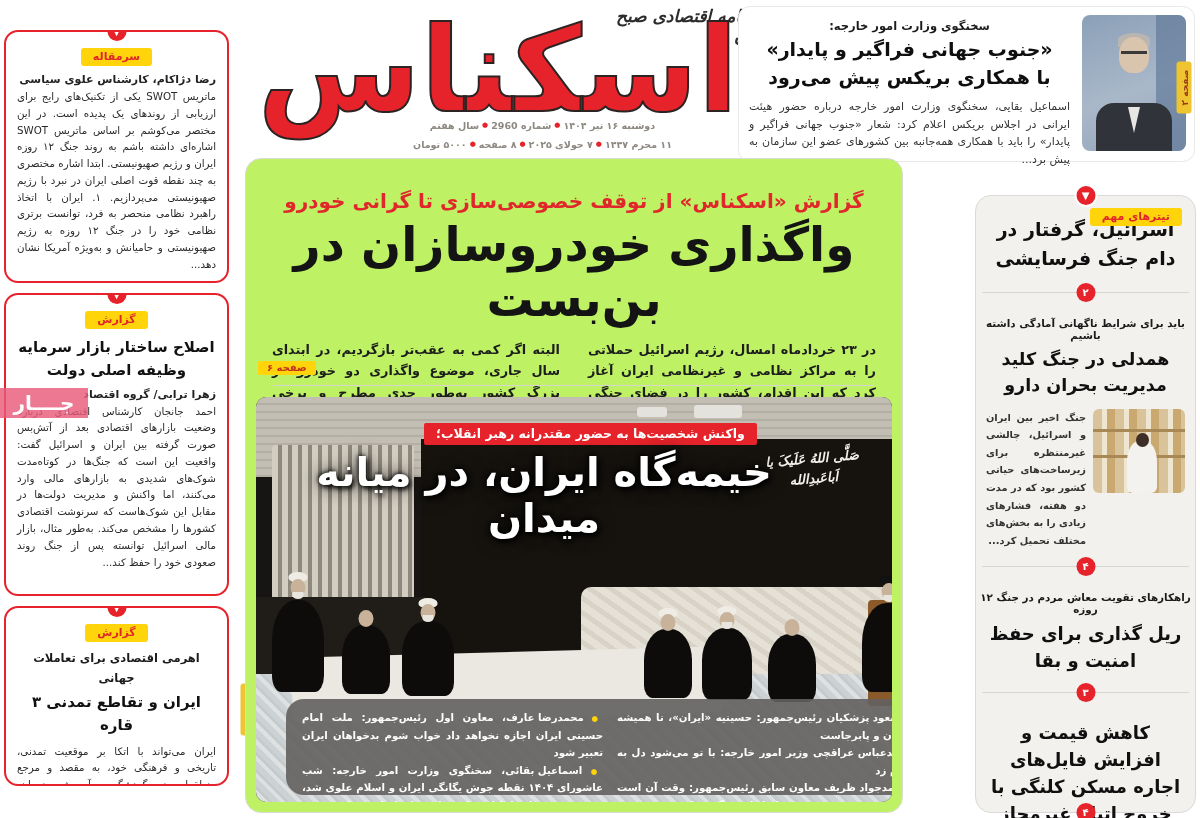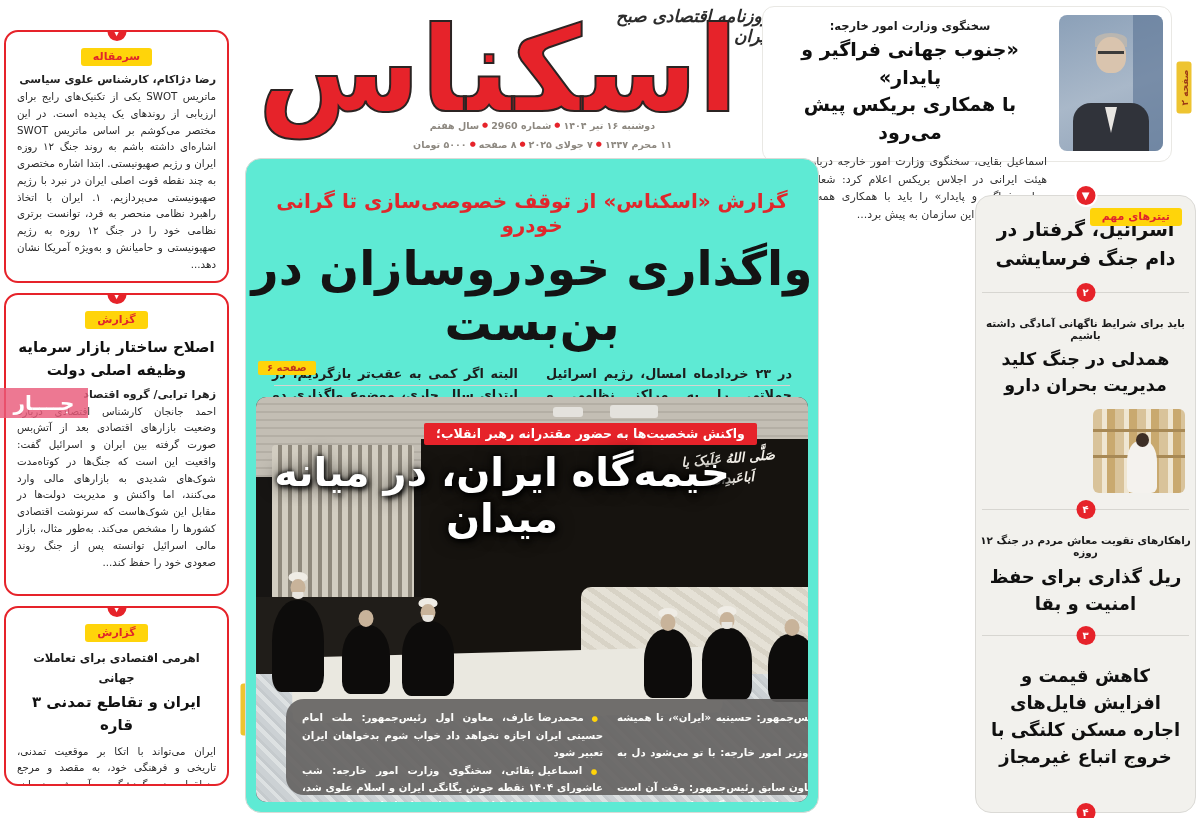--- a/index.html
+++ b/index.html
@@ -47,21 +47,21 @@
   .lbox .kicker .brand { color: #e6232a; }
   .lbox .title { text-align: center; font-size: 15px; font-weight: bold; color: #111; line-height: 1.55; margin-bottom: 5px; }
   .lbox .byline { text-align: right; font-size: 11px; font-weight: bold; color: #222; margin-bottom: 2px; }
   .lbox .body { text-align: justify; font-size: 10.3px; line-height: 1.63; color: #2a2a2a; }
 
   .watermark { position: absolute; left: 0; top: 388px; width: 88px; height: 30px; z-index: 4;
     background: rgba(233, 90, 122, 0.82); color: #fff; font-weight: bold; font-size: 20px;
     display: flex; align-items: center; justify-content: center; letter-spacing: 1px; }
 
   
-  .tr-article { position: absolute; left: 762px; top: 6px; width: 410px; height: 156px;
+  .tr-article { position: absolute; left: 738px; top: 6px; width: 457px; height: 156px;
     border: 1px solid #e9e8e4; border-radius: 12px; padding: 8px; display: flex; gap: 10px; background:#fff; }
   .tr-photo { width: 104px; height: 136px; border-radius: 8px; flex: 0 0 auto; position: relative; overflow: hidden;
     background: linear-gradient(180deg, #8humba 0%); background: linear-gradient(160deg, #8ba0b8 0%, #a9b8c9 55%, #93a5ba 100%); }
   .tr-photo .backdrop { position: absolute; right: 0; top: 0; width: 30px; height: 100%; background: #5d7696; opacity:.65; }
   .tr-photo .head { position: absolute; left: 50%; top: 22px; transform: translateX(-50%);
     width: 30px; height: 36px; border-radius: 48% 48% 42% 42%; background: #d9c4ae; }
   .tr-photo .hair { position: absolute; left: 50%; top: 18px; transform: translateX(-50%);
     width: 32px; height: 14px; border-radius: 50% 50% 0 0; background: #b9b6b1; }
   .tr-photo .glasses { position: absolute; left: 50%; top: 36px; transform: translateX(-50%);
     width: 26px; height: 5px; border-top: 3px solid #3a3a3a; }
@@ -69,22 +69,22 @@
     width: 76px; height: 48px; border-radius: 18px 18px 0 0; background: #30333a; }
   .tr-photo .shirt { position: absolute; left: 50%; bottom: 18px; transform: translateX(-50%);
     width: 12px; height: 26px; background: #e8e6e2; clip-path: polygon(0 0, 100% 0, 50% 100%); }
   .tr-text { flex: 1; display: flex; flex-direction: column; }
   .tr-kicker { text-align: center; font-size: 11.5px; font-weight: bold; color: #1c1c1c; margin-top: 4px; }
   .tr-title { text-align: center; font-size: 19px; font-weight: bold; color: #0f0f0f; line-height: 1.45; margin-top: 3px; }
   .tr-body { text-align: justify; font-size: 11px; line-height: 1.6; color: #333; margin-top: 7px; padding: 0 2px; }
   #tab-tr { left: 1158px; top: 80px; }
 
   
-  .center-panel { position: absolute; left: 245px; top: 158px; width: 574px; height: 655px;
-    background: #5eead4; border: 1px solid #dbdad6; border-radius: 16px; z-index: 1; }
+  .center-panel { position: absolute; left: 245px; top: 158px; width: 658px; height: 655px;
+    background: #bef264; border: 1px solid #dbdad6; border-radius: 16px; z-index: 1; }
   .ma-kicker { text-align: center; font-size: 20px; font-weight: bold; color: #e0272c; margin-top: 30px; }
   .ma-headline { text-align: center; font-size: 47px; font-weight: bold; color: #141414; margin-top: 4px; letter-spacing: -1px; }
   .ma-lead { display: flex; gap: 28px; padding: 12px 26px 0; }
   .ma-lead .col { flex: 1; text-align: justify; font-size: 12.8px; font-weight: bold; line-height: 1.68; color: #1d1d1d; }
   .ma-tab { position: absolute; left: 12px; top: 202px; background: #ffd40a; color: #c4341c;
     font-size: 10px; font-weight: bold; padding: 1px 9px 2px; border-radius: 2px; }
   .ma-rule { margin: 0 14px; position: absolute; left: 14px; right: 14px; top: 226px; border-top: 1px solid #d6d5d0; }
 
   
   .main-photo { position: absolute; left: 10px; right: 10px; top: 238px; bottom: 10px;
@@ -320,20 +320,21 @@
 
     <div class="hl-kicker" style="margin-top:24px;">باید برای شرایط ناگهانی آمادگی داشته باشیم</div>
     <div class="hl-title-md" style="margin-top:5px;">همدلی در جنگ کلید مدیریت بحران دارو</div>
     <div class="hl-row">
       <div class="hl-photo">
         <div class="shelfline" style="top:20px;"></div>
         <div class="shelfline" style="top:46px;"></div>
         <div class="pharmacist"></div>
         <div class="ph-head"></div>
       </div>
+      <div class="hl-body">جنگ اخیر بین ایران و اسرائیل، چالشی غیرمنتظره برای زیرساخت‌های حیاتی کشور بود که در مدت دو هفته، فشارهای زیادی را به بخش‌های مختلف تحمیل کرد...</div>
     </div>
     <div class="sep" style="margin-top:16px;">
       <div class="num-circle">۴</div>
     </div>
 
     <div class="hl-kicker" style="margin-top:24px;">راهکارهای تقویت معاش مردم در جنگ ۱۲ روزه</div>
     <div class="hl-title-md" style="margin-top:5px; font-size:18px;">ریل گذاری برای حفظ امنیت و بقا</div>
     <div class="sep" style="margin-top:18px;">
       <div class="num-circle">۳</div>
     </div>

